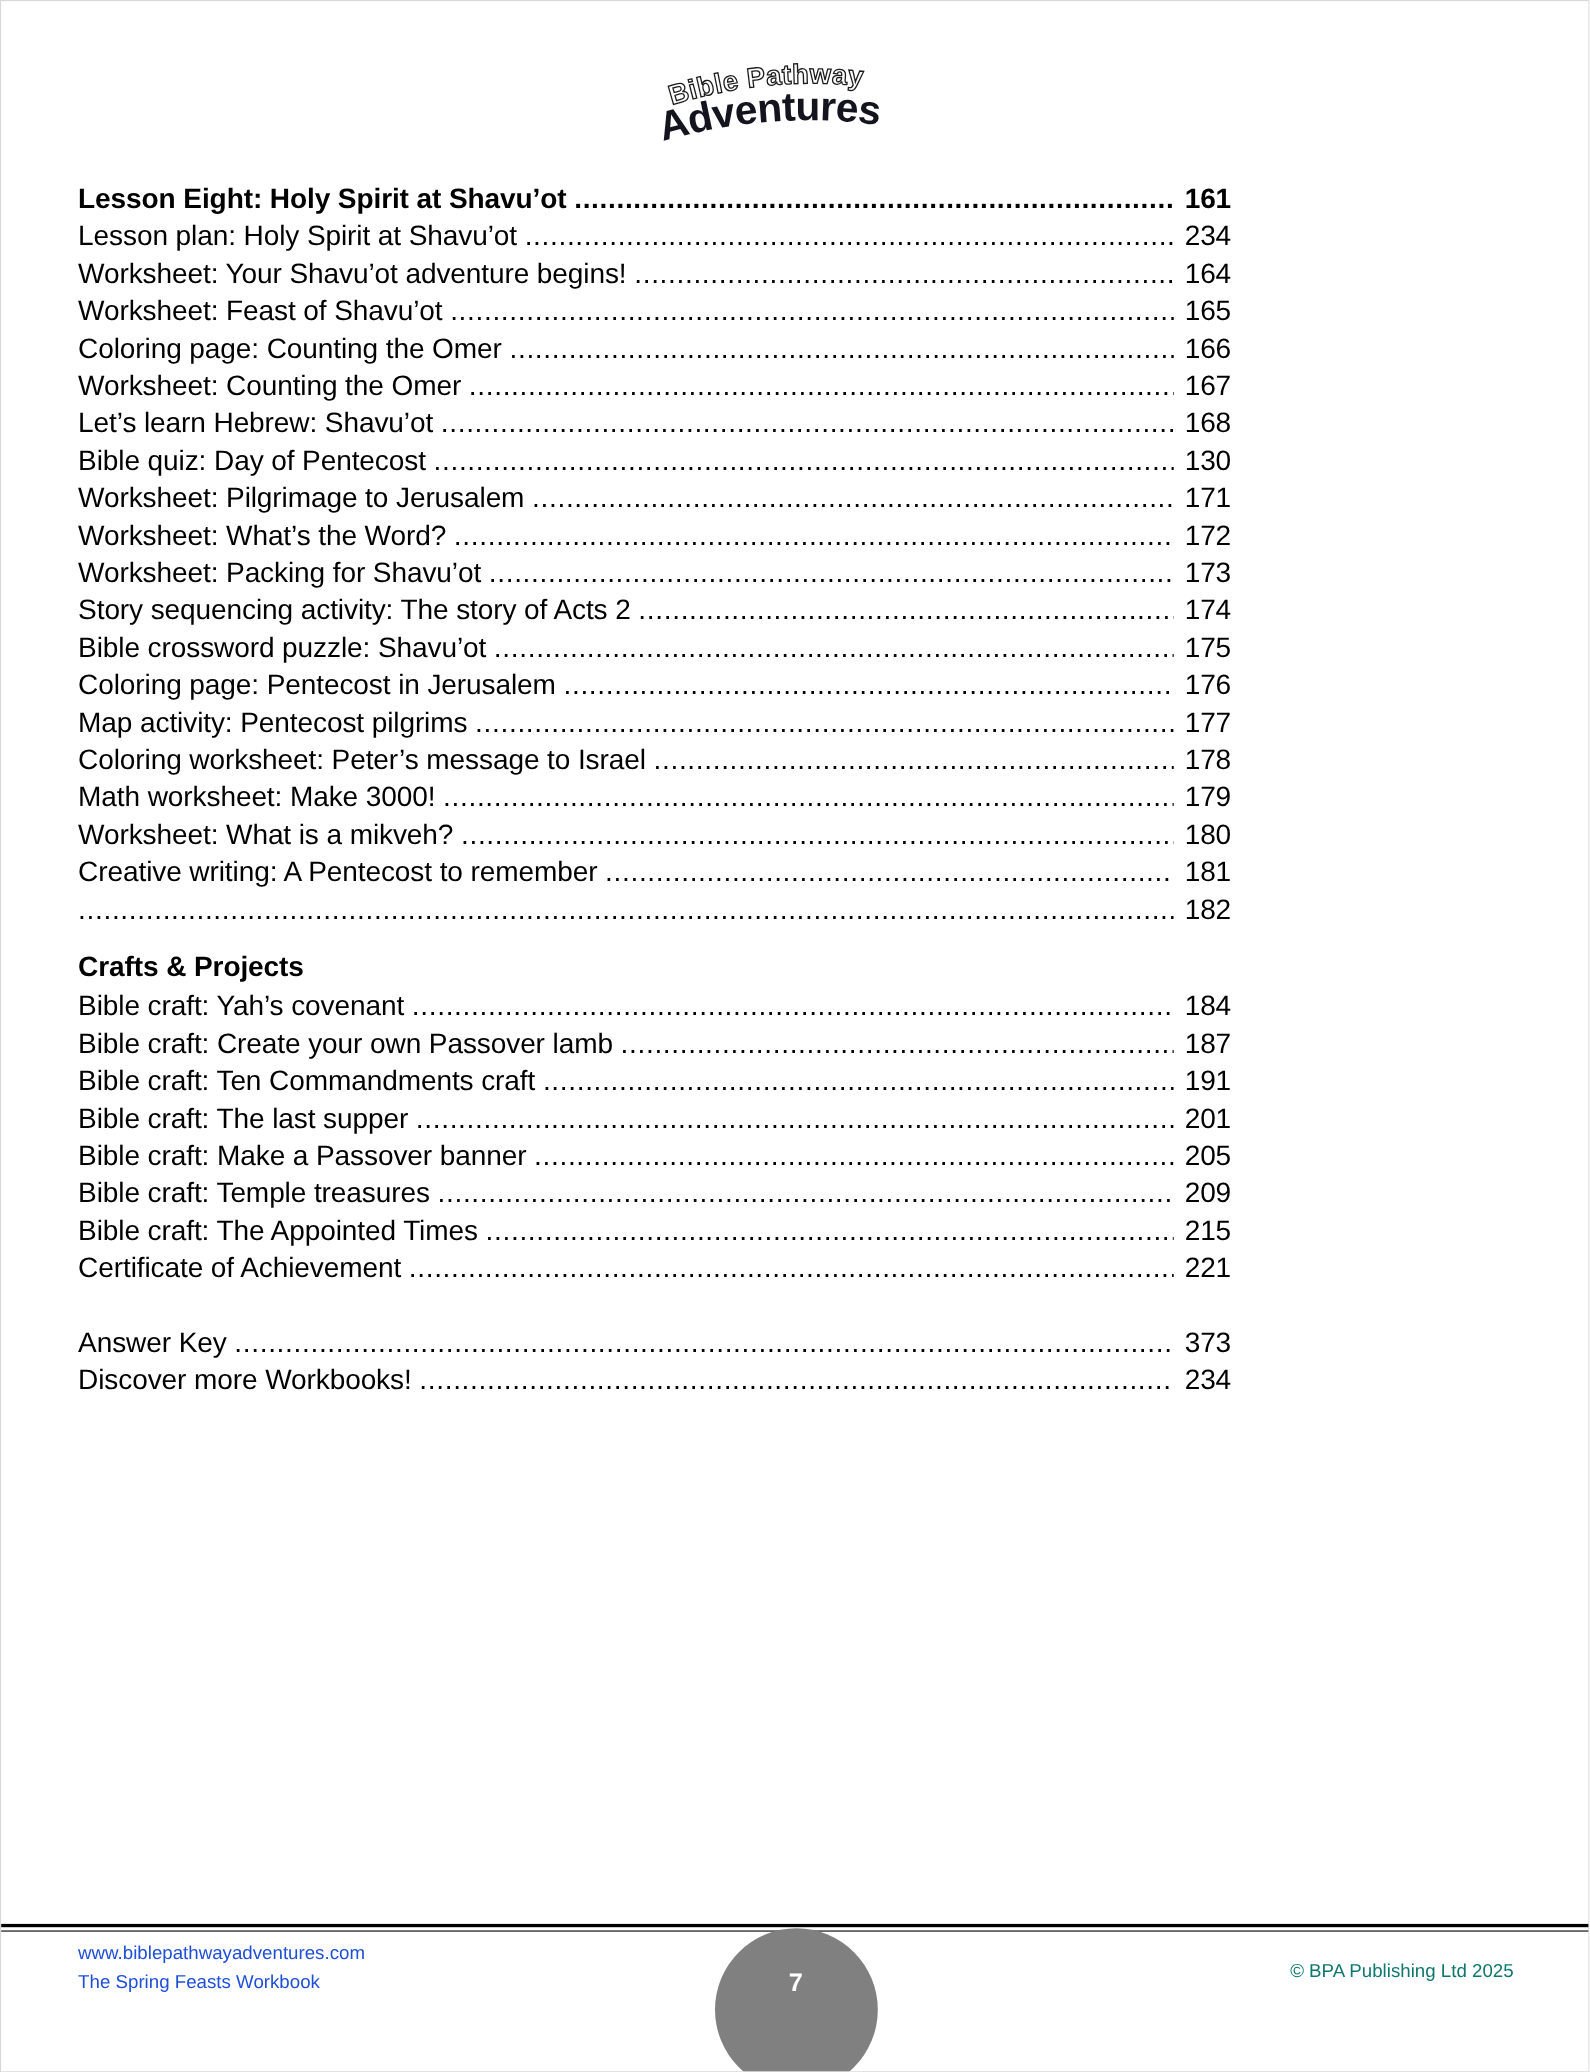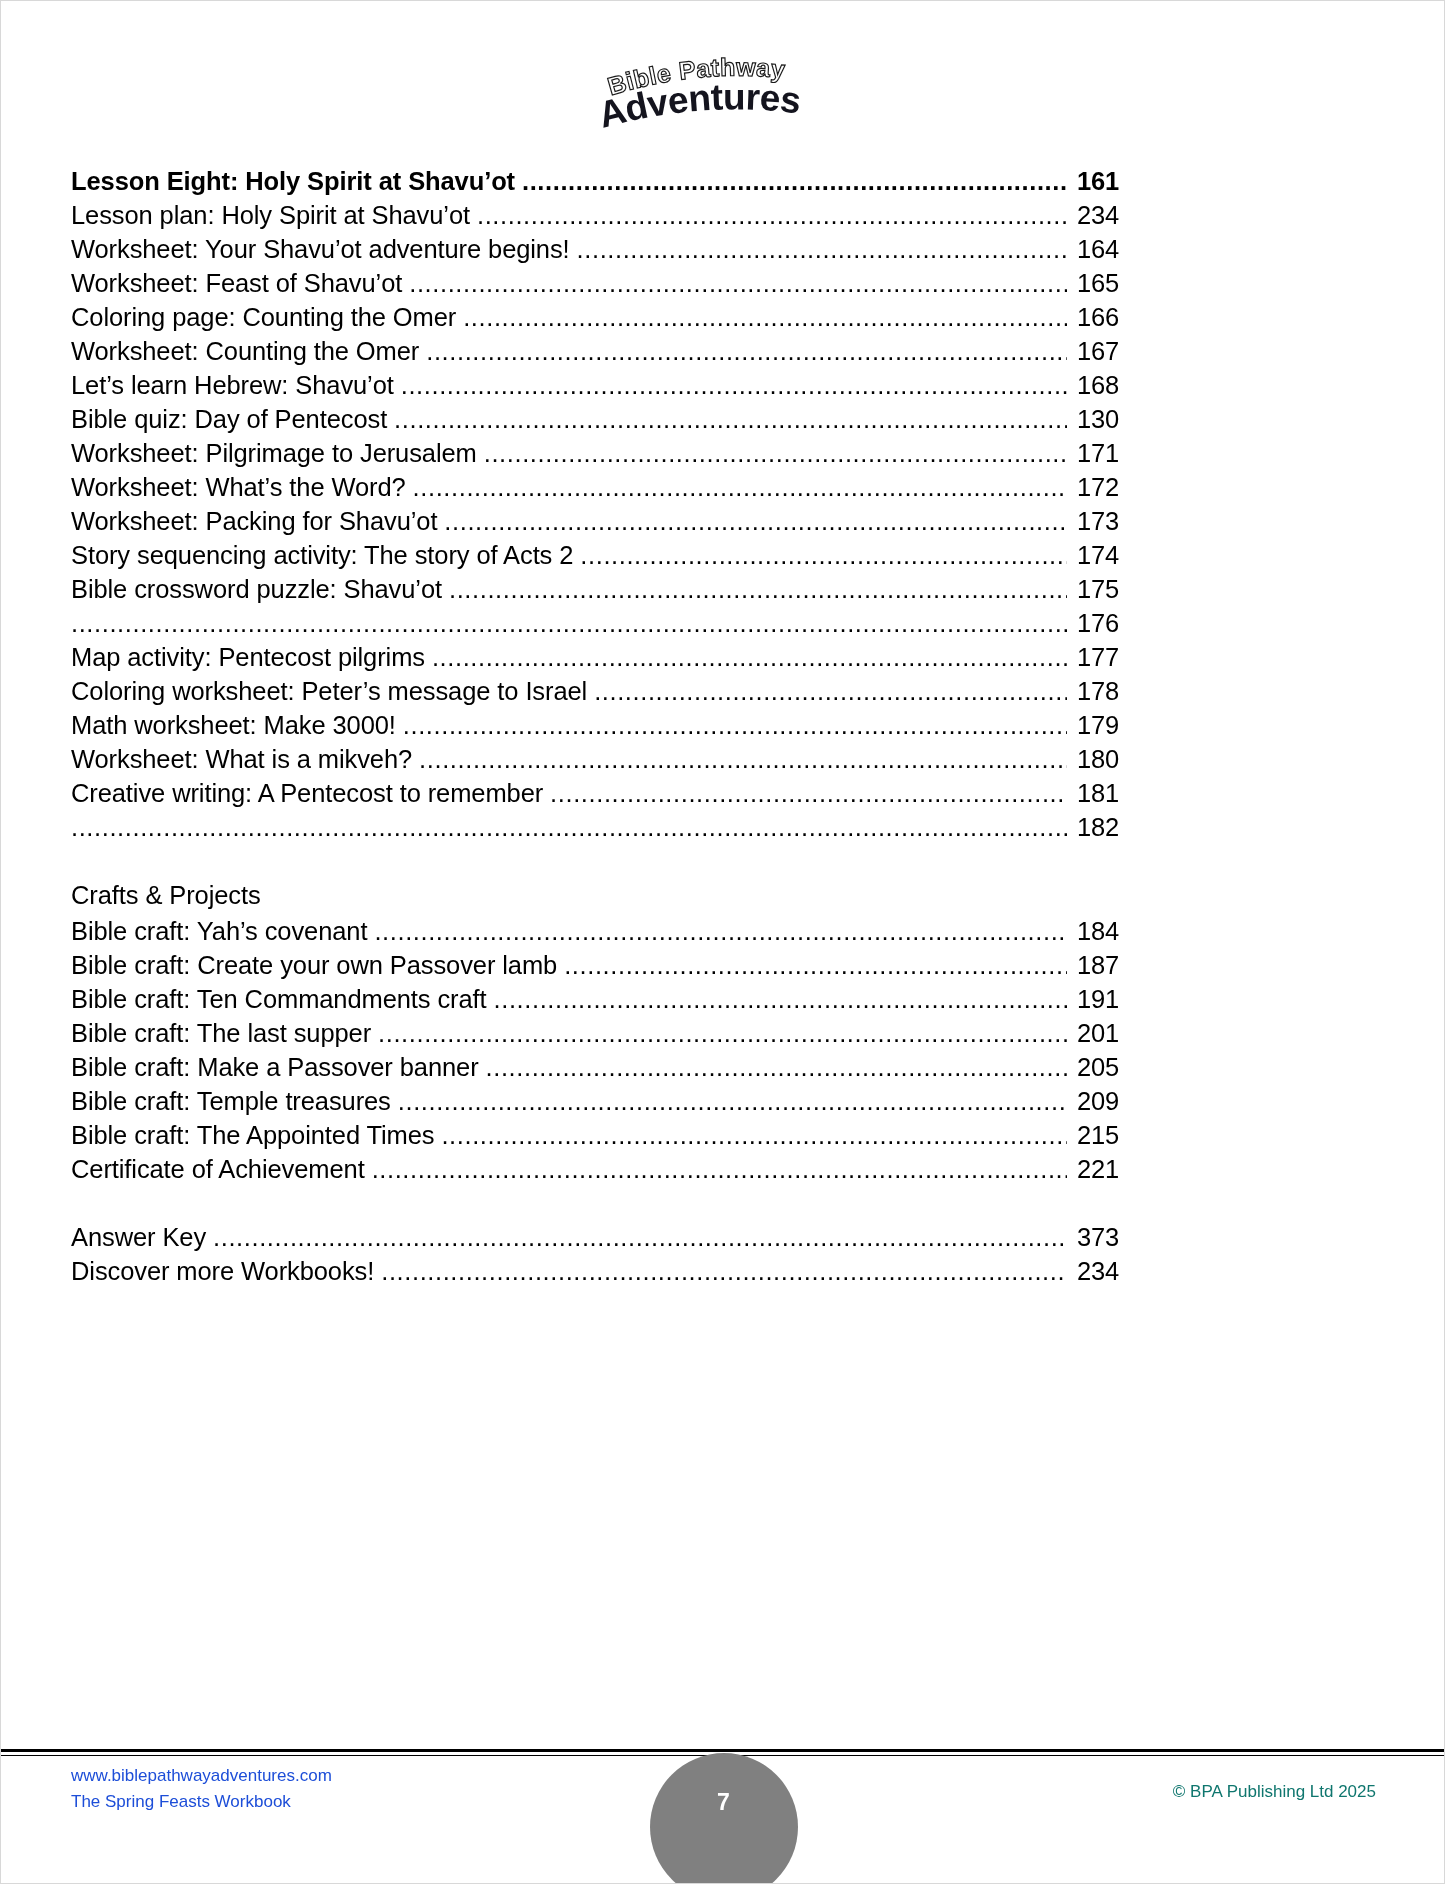--- a/index.html
+++ b/index.html
@@ -78,23 +78,22 @@
   }
   .toc-page {
     flex: 0 0 auto;
     text-align: right;
     min-width: 52px;
     letter-spacing: -0.2px;
   }
 
   
   .toc-row.header {
-    font-weight: normal;
+    font-weight: bold;
     height: 32px;
-    margin-top: 16px;
   }
 
   .spacer-sm { height: 18px; }
   .spacer-md { height: 34px; }
 
   
   .footer-rule {
     position: absolute;
     left: 0;
     width: 1445px;
@@ -226,20 +225,21 @@
         <span class="toc-title">Story sequencing activity: The story of Acts 2&nbsp;</span>
         <span class="toc-dots">................................................................................................................................................................................................................................................................................................................................................................................................................</span>
         <span class="toc-page">174</span>
       </div>
       <div class="toc-row">
         <span class="toc-title">Bible crossword puzzle: Shavu’ot&nbsp;</span>
         <span class="toc-dots">................................................................................................................................................................................................................................................................................................................................................................................................................</span>
         <span class="toc-page">175</span>
       </div>
       <div class="toc-row">
+        <span class="toc-title">Coloring page: Pentecost in Jerusalem&nbsp;</span>
         <span class="toc-dots">................................................................................................................................................................................................................................................................................................................................................................................................................</span>
         <span class="toc-page">176</span>
       </div>
       <div class="toc-row">
         <span class="toc-title">Map activity: Pentecost pilgrims&nbsp;</span>
         <span class="toc-dots">................................................................................................................................................................................................................................................................................................................................................................................................................</span>
         <span class="toc-page">177</span>
       </div>
       <div class="toc-row">
         <span class="toc-title">Coloring worksheet: Peter’s message to Israel&nbsp;</span>

